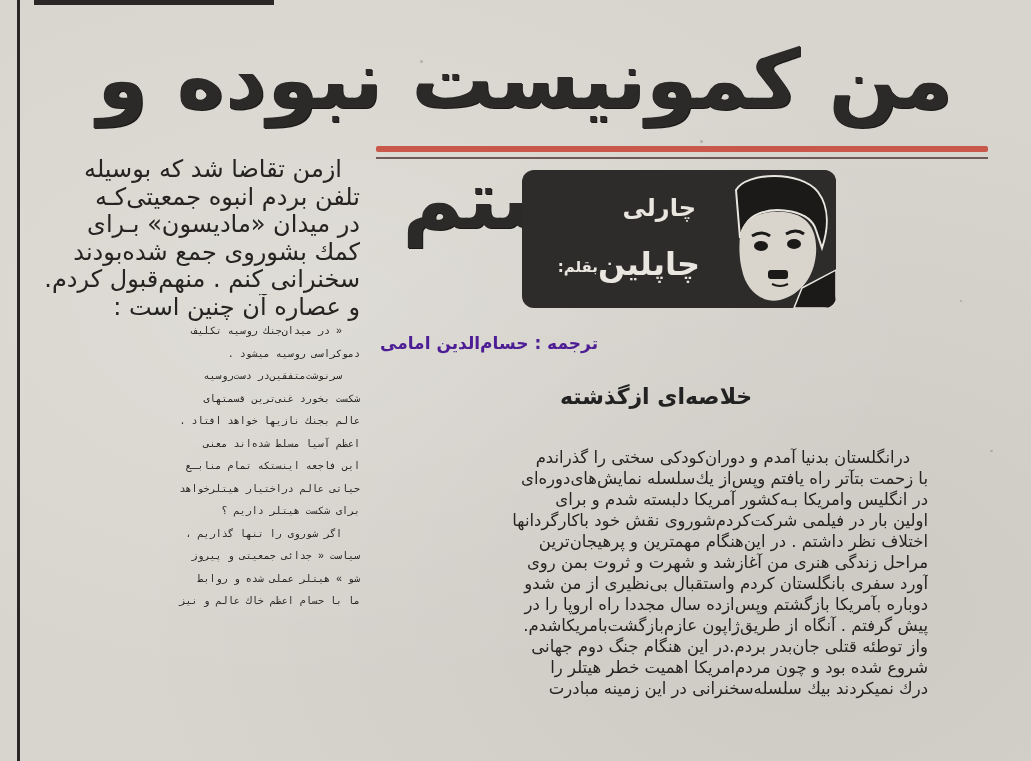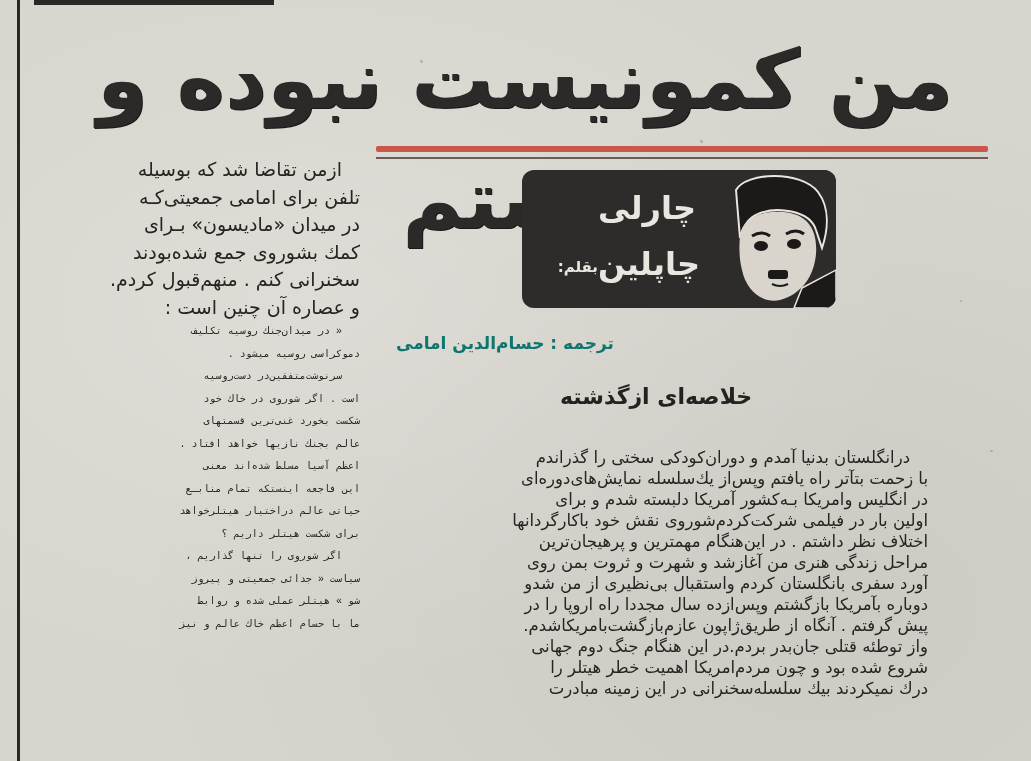--- a/index.html
+++ b/index.html
@@ -39,60 +39,60 @@
     .thin-rule {
       position: absolute; left: 376px; top: 157px; width: 612px; height: 2px;
       background: #6e5a56;
     }
     .banner {
       position: absolute; left: 522px; top: 170px; width: 314px; height: 138px;
       background: #2e2c2b; border-radius: 12px; overflow: hidden;
     }
     .banner-title-1 {
       position: absolute; right: 140px; top: 18px;
-      direction: rtl; font-weight: bold; font-size: 32px; color: #e9e6df;
+      direction: rtl; font-weight: bold; font-size: 24px; color: #e9e6df;
       line-height: 40px;
     }
     .banner-by {
       position: absolute; right: 238px; top: 88px;
       direction: rtl; font-weight: bold; font-size: 15px; color: #e9e6df;
     }
     .banner-title-2 {
       position: absolute; right: 136px; top: 74px;
       direction: rtl; font-weight: bold; font-size: 32px; color: #e9e6df;
       line-height: 40px;
     }
     .portrait {
       position: absolute; right: 0; top: 0; width: 130px; height: 138px;
     }
     .translator {
       position: absolute; left: 380px; top: 333px; width: 250px;
-      direction: rtl; text-align: center;
-      font-weight: bold; font-size: 17px; color: #0f766e;
+      direction: rtl; text-align: left;
+      font-weight: bold; font-size: 17px; color: #4c1d95;
     }
     .section-title {
       position: absolute; left: 560px; top: 384px; width: 240px;
       direction: rtl; text-align: left;
       font-weight: bold; font-size: 22px; color: #222;
     }
     .body-right {
       position: absolute; left: 378px; top: 447px; width: 550px;
       direction: rtl; text-align: justify; text-align-last: right;
       font-family: "DejaVu Sans", sans-serif;
       font-size: 16.5px; line-height: 21px; color: #262422;
     }
     .body-right .line, .body-left .line {
       display: block; white-space: nowrap; overflow: hidden;
     }
     .body-left {
       position: absolute; left: 30px; top: 156px; width: 330px;
       direction: rtl; text-align: right;
       font-family: "DejaVu Sans", sans-serif; color: #262422;
     }
-    .body-left .big { font-size: 19px; line-height: 27.5px; }
+    .body-left .big { font-size: 24px; line-height: 27.5px; }
     .body-left .small { font-size: 10px; line-height: 22.5px; font-family: Liberation Mono, monospace; }
     .indent { padding-right: 18px; }
     .speck { position: absolute; background: rgba(60,55,50,0.25); border-radius: 50%; }
   </style>
 </head>
 <body>
 
 <div class="left-rule"></div>
 <div class="top-bar"></div>
 
@@ -133,31 +133,30 @@
   <span class="line">دوباره بآمریکا بازگشتم وپس‌ازده سال مجددا راه اروپا را در</span>
   <span class="line">پیش گرفتم . آنگاه از طریق‌ژاپون عازم‌بازگشت‌بامریکاشدم.</span>
   <span class="line">واز توطئه قتلی جان‌بدر بردم.در این هنگام جنگ دوم جهانی</span>
   <span class="line">شروع شده بود و چون مردم‌امریکا اهمیت خطر هیتلر را</span>
   <span class="line">درك نمیکردند  بیك سلسله‌سخنرانی در این زمینه مبادرت</span>
 </div>
 
 <div class="body-left">
   <div class="big">
     <span class="line indent">ازمن تقاضا شد که بوسیله</span>
-    <span class="line">تلفن برای امامی جمعیتی‌کـه</span>
+    <span class="line">تلفن بردم انبوه جمعیتی‌کـه</span>
     <span class="line">در میدان «مادیسون» بـرای</span>
     <span class="line">کمك بشوروی جمع شده‌بودند</span>
     <span class="line">سخنرانی کنم . منهم‌قبول کردم.</span>
     <span class="line">و عصاره آن چنین است :</span>
   </div>
   <div class="small">
     <span class="line indent">« در میدان‌جنك روسیه تکلیف</span>
     <span class="line">دموکراسی روسیه میشود .</span>
     <span class="line indent">سرنوشت‌متفقین‌در  دست‌روسیه</span>
-    <span class="line">است . اگر شوروی در خاك خود</span>
     <span class="line">شکست بخورد غنی‌ترین قسمتهای</span>
     <span class="line">عالم بجنك نازیها خواهد افتاد .</span>
     <span class="line">اعظم آسیا مسلط شده‌اند معنی</span>
     <span class="line">این فاجعه اینستکه تمام منابـع</span>
     <span class="line">حیاتی عالم دراختیار هیتلرخواهد</span>
     <span class="line">برای شکست هیتلر داریم ؟</span>
     <span class="line indent">اگر شوروی را تنها گذاریم ،</span>
     <span class="line">سیاست « جدائی جمعیتی و پیروز</span>
     <span class="line">شو » هیتلر عملی شده و روابط</span>
     <span class="line">ما با حسام اعظم خاك عالم و نیز</span>

